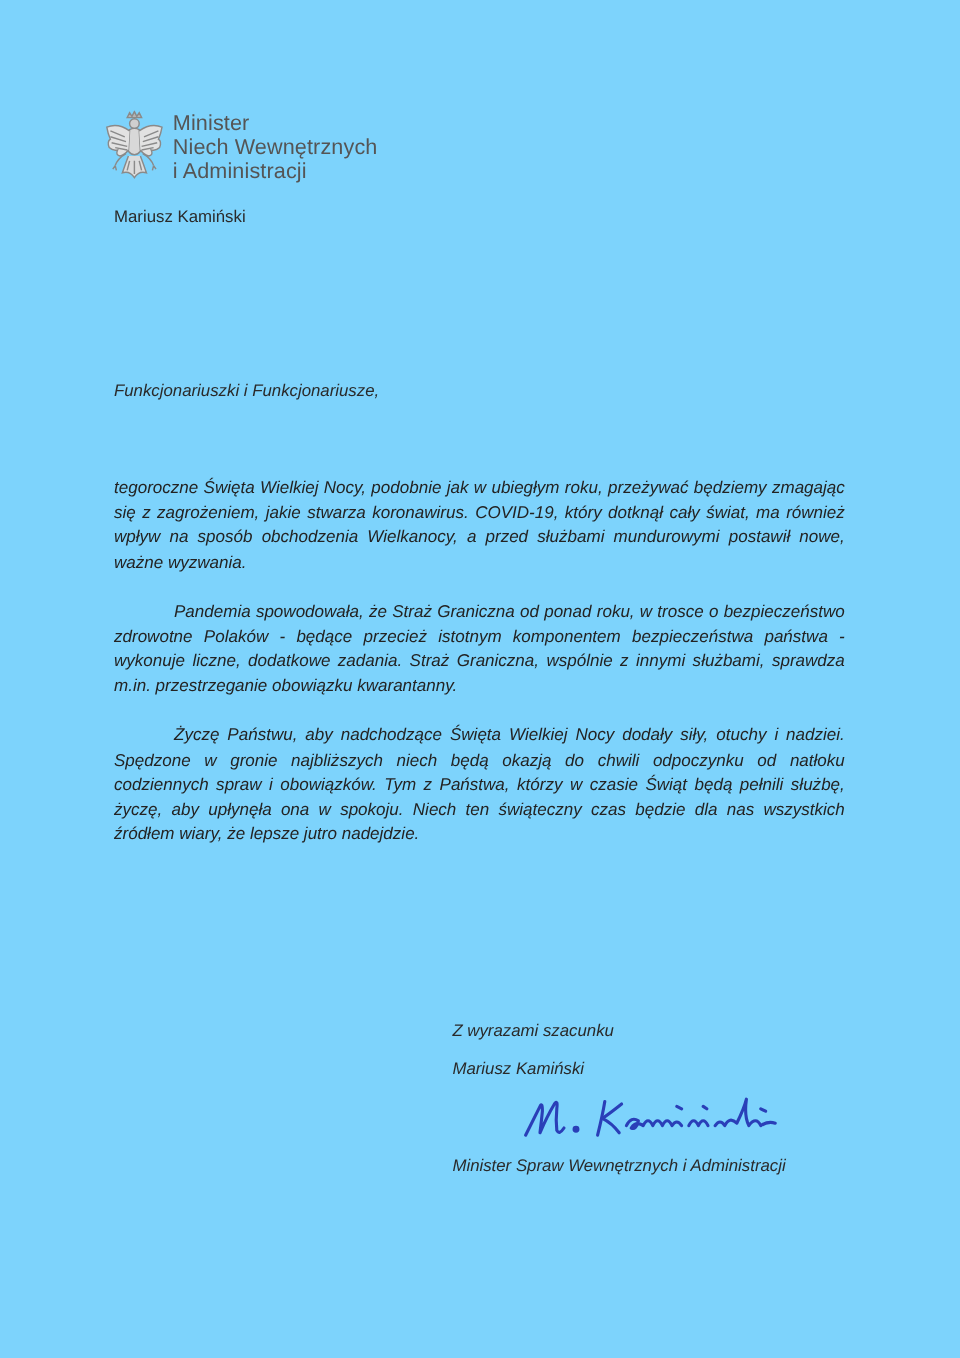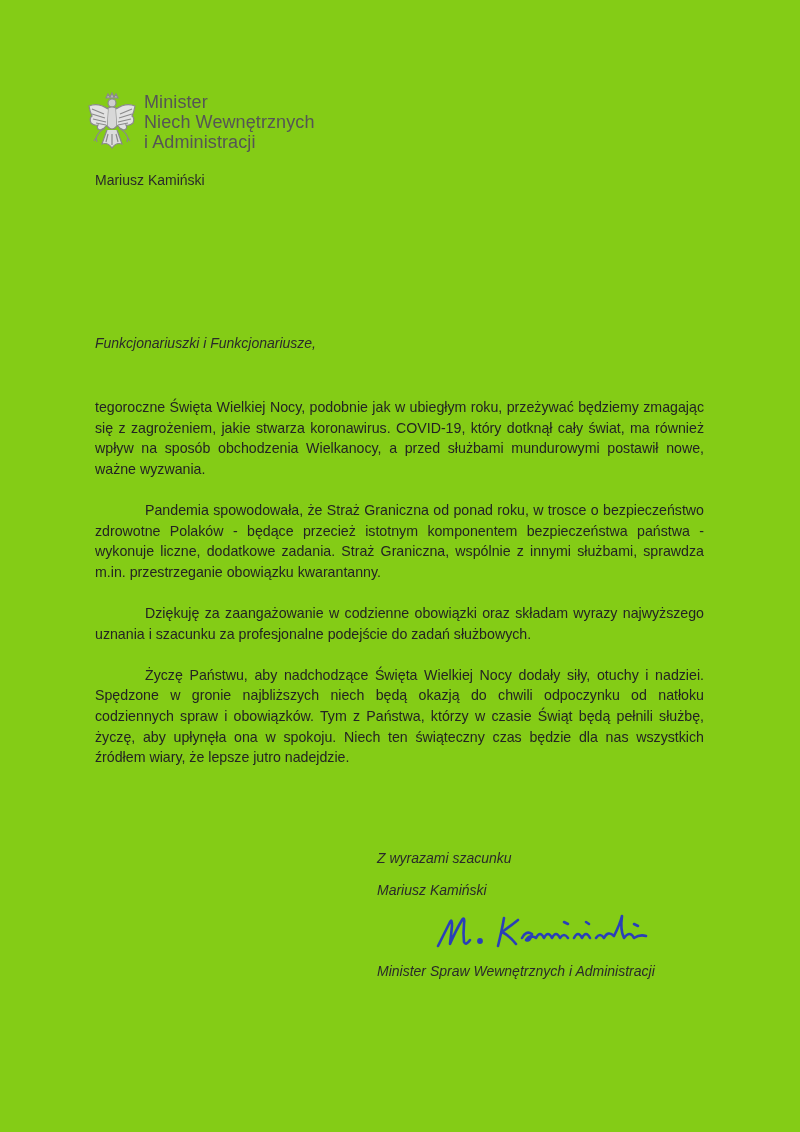--- a/index.html
+++ b/index.html
@@ -1,31 +1,31 @@
 <!DOCTYPE html>
 <html><head>
 <meta charset="utf-8">
 <style>
   html, body { margin: 0; padding: 0; background: #ffffff; }
   body { width: 800px; height: 1132px; position: relative; overflow: hidden;
          font-family: "Liberation Sans", "DejaVu Sans", sans-serif; color: #1e1e1e; }
-  .page { position: absolute; left: 0; top: 0; width: 800px; height: 1132px; background: #84cc16; }
+  .page { position: absolute; left: 0; top: 0; width: 800px; height: 1132px; background: #7dd3fc; }
 
   .letterhead { position: absolute; left: 86px; top: 92px; display: flex; align-items: flex-start; }
   .emblem { width: 52px; height: 62px; margin-right: 6px; }
   .ministry { font-size: 18px; line-height: 20px; color: #555555; letter-spacing: 0.1px; margin-top: 0px; }
   .ministry div { white-space: nowrap; }
 
   .author { position: absolute; left: 95px; top: 172px; font-size: 14px; color: #2a2a2a; }
 
-  .salutation { position: absolute; left: 95px; top: 333px; font-size: 14px; line-height: 20px;
+  .salutation { position: absolute; left: 95px; top: 315px; font-size: 14px; line-height: 20px;
                 font-style: italic; color: #2a2a2a; }
 
   .body { position: absolute; left: 95px; top: 397px; width: 609px; font-size: 14.2px; line-height: 20.6px;
-          color: #232323; }
+          color: #232323; font-style: italic; }
   .body p { margin: 0 0 20.6px 0; text-align: justify; text-align-last: left; }
   .body p.indent { text-indent: 50px; }
 
   .closing { position: absolute; left: 377px; width: 300px; text-align: left; font-style: italic;
              font-size: 14px; color: #2a2a2a; }
   .closing.regards { top: 850px; }
   .closing.name { top: 882px; }
   .closing.title { top: 963px; font-style: italic; }
 
   .signature { position: absolute; left: 434px; top: 908px; width: 230px; height: 45px; }
@@ -67,21 +67,20 @@
 
   <div class="author">Mariusz Kamiński</div>
 
   <div class="salutation">
     <div>Funkcjonariuszki i Funkcjonariusze,</div>
   </div>
 
   <div class="body">
     <p>tegoroczne Święta Wielkiej Nocy, podobnie jak w ubiegłym roku, przeżywać będziemy zmagając się z zagrożeniem, jakie stwarza koronawirus. COVID-19, który dotknął cały świat, ma również wpływ na sposób obchodzenia Wielkanocy, a przed służbami mundurowymi postawił nowe, ważne wyzwania.</p>
     <p class="indent">Pandemia spowodowała, że Straż Graniczna od ponad roku, w trosce o bezpieczeństwo zdrowotne Polaków - będące przecież istotnym komponentem bezpieczeństwa państwa - wykonuje liczne, dodatkowe zadania. Straż Graniczna, wspólnie z innymi służbami, sprawdza m.in. przestrzeganie obowiązku kwarantanny.</p>
-    <p class="indent">Dziękuję za zaangażowanie w codzienne obowiązki oraz składam wyrazy najwyższego uznania  i szacunku za profesjonalne podejście do zadań służbowych.</p>
     <p class="indent">Życzę Państwu, aby nadchodzące Święta Wielkiej Nocy dodały siły, otuchy i nadziei. Spędzone w gronie najbliższych niech będą okazją do chwili odpoczynku od natłoku codziennych spraw i obowiązków. Tym z Państwa, którzy w czasie Świąt będą pełnili służbę, życzę, aby upłynęła ona w spokoju. Niech ten świąteczny czas będzie dla nas wszystkich źródłem wiary, że lepsze jutro nadejdzie.</p>
   </div>
 
   <div class="closing regards">Z wyrazami szacunku</div>
   <div class="closing name">Mariusz Kamiński</div>
 
   <svg class="signature" viewBox="0 0 230 45">
     <g fill="none" stroke="#2a3fb8" stroke-width="2.6" stroke-linecap="round" stroke-linejoin="round">
 
       <path d="M4 38 Q10 26 16 14 Q18 10 18 18 Q17 28 16 36 Q22 22 28 12 Q31 8 30 16 Q29 26 30 34 Q32 38 36 32"></path>

